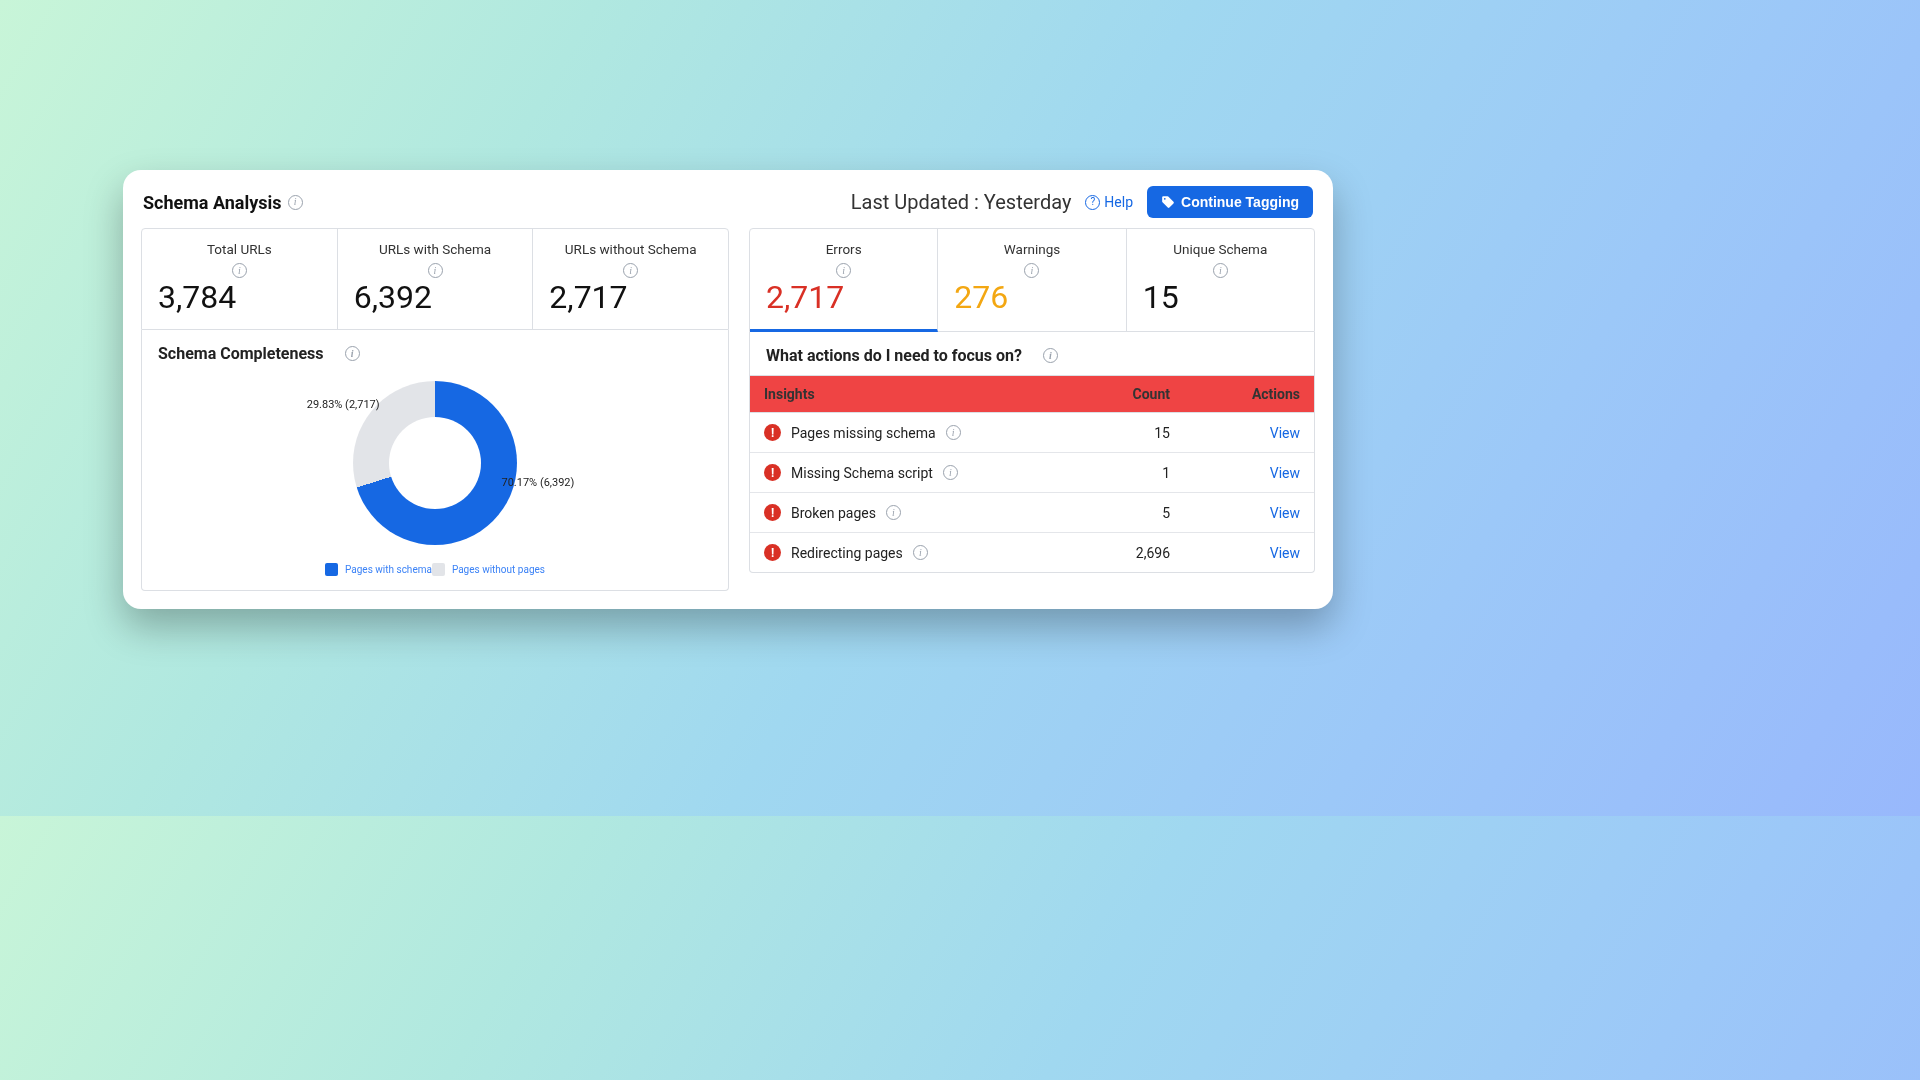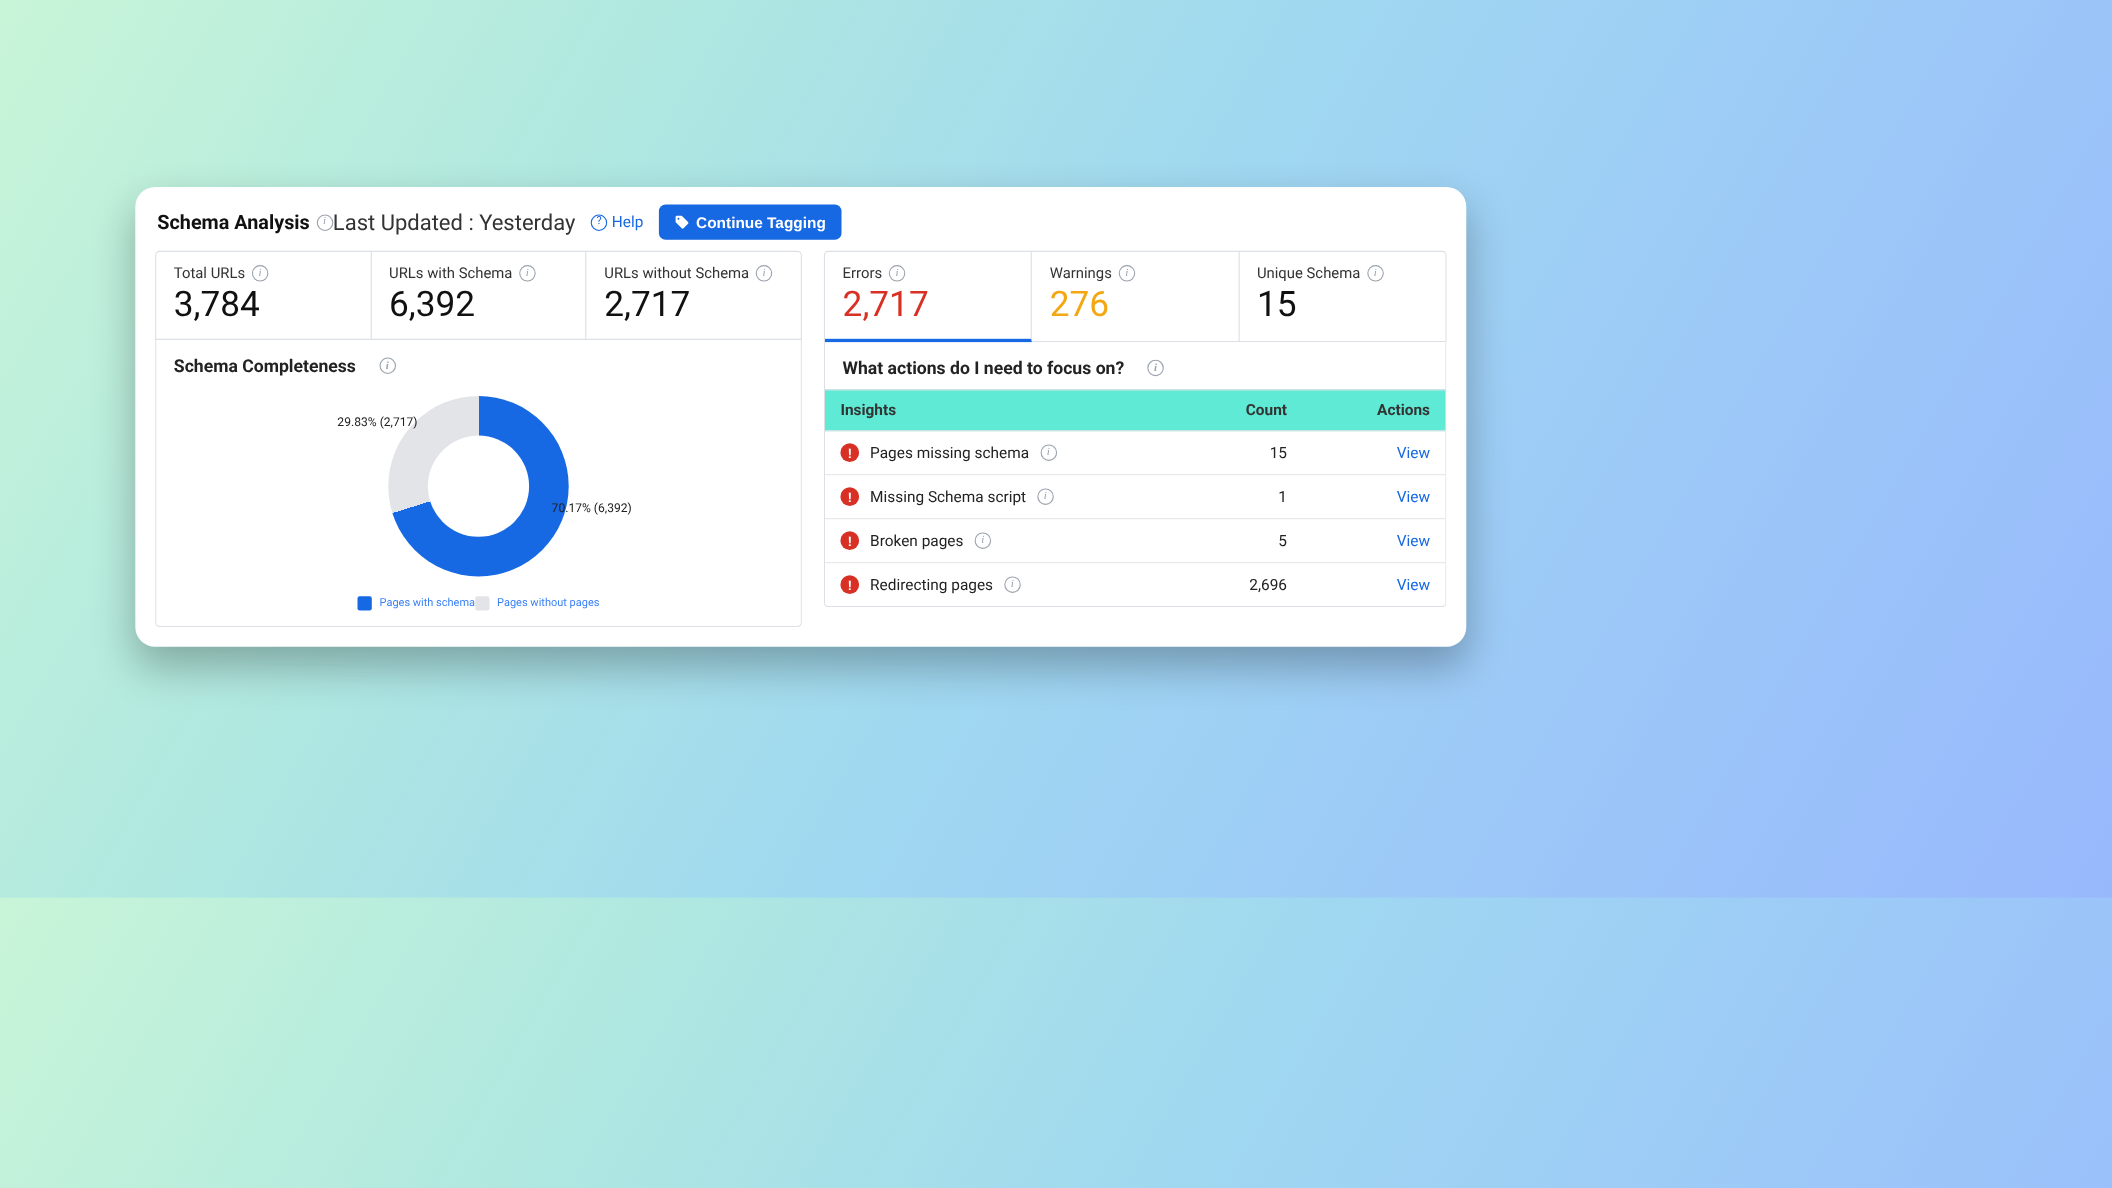--- a/index.html
+++ b/index.html
@@ -16,20 +16,21 @@
   .panel {
     background: #fff;
     width: 1210px;
     border-radius: 18px;
     box-shadow: 0 18px 38px rgba(0,0,0,0.28);
     padding: 14px 18px 18px 18px;
   }
   .hdr {
     display: flex;
     align-items: center;
+    justify-content: space-between;
     padding: 2px 2px 10px 2px;
   }
   .hdr-left { display: flex; align-items: center; gap: 6px; }
   .title { font-size: 18px; font-weight: 700; color: #111; }
   .info-icon {
     display: inline-flex; align-items: center; justify-content: center;
     width: 15px; height: 15px; border: 1.4px solid #9aa2ad; border-radius: 50%;
     color: #9aa2ad; font-size: 10px; font-style: italic; font-family: Georgia, serif;
     line-height: 1; cursor: default;
   }
@@ -50,21 +51,21 @@
 
   .grid { display: flex; gap: 20px; }
   .col-left { flex: 0 0 588px; display: flex; flex-direction: column; }
   .col-right { flex: 1; display: flex; flex-direction: column; }
 
   .stat-row { display: flex; border: 1px solid #dcdfe4; border-radius: 4px 4px 0 0; }
   .stat {
     flex: 1; padding: 12px 16px 14px 16px; border-right: 1px solid #dcdfe4;
   }
   .stat:last-child { border-right: none; }
-  .stat-label { font-size: 13.5px; color: #333; display: flex; align-items: flex-start; gap: 6px; margin-bottom: 2px; }
+  .stat-label { font-size: 13.5px; color: #333; display: flex; align-items: center; gap: 6px; margin-bottom: 2px; flex-direction: column; }
   .stat-value { font-size: 32px; font-weight: 400; color: #111; line-height: 1.1; }
   .stat-value.red { color: #d93025; }
   .stat-value.yellow { color: #f3a712; }
 
   .tabbed .stat { cursor: pointer; }
   .tabbed .stat.active { border-bottom: 3px solid #1668e3; margin-bottom: -1px; }
 
   .section {
     border: 1px solid #dcdfe4; border-top: none; border-radius: 0 0 4px 4px;
     padding: 14px 16px 12px 16px;
@@ -86,21 +87,21 @@
   .dlabel.right { left: 62%; top: 59%; }
 
   .legend { display: flex; justify-content: center; padding: 8px 0 2px 0; font-size: 10px; color: #3b82f6; }
   .legend span { display: inline-flex; align-items: center; gap: 7px; }
   .swatch { width: 13px; height: 13px; border-radius: 2px; display: inline-block; }
   .sw-blue { background: #1668e3; }
   .sw-grey { background: #e2e4e8; }
 
   
   .tbl-head {
-    display: flex; background: #5eead4; font-size: 14px; font-weight: 700; color: #333;
+    display: flex; background: #ef4444; font-size: 14px; font-weight: 700; color: #333;
     padding: 10px 14px; margin: 10px -16px 0 -16px; border-top: 1px solid #dcdfe4; border-bottom: 1px solid #dcdfe4;
   }
   .tbl-head .c1 { flex: 1; }
   .tbl-head .c2 { width: 100px; text-align: right; }
   .tbl-head .c3 { width: 130px; text-align: right; }
 
   .tbl-body { margin: 0 -16px -12px -16px; }
   .trow {
     display: flex; align-items: center; padding: 11px 14px;
     border-bottom: 1px solid #e4e6ea; font-size: 14px; color: #222;

